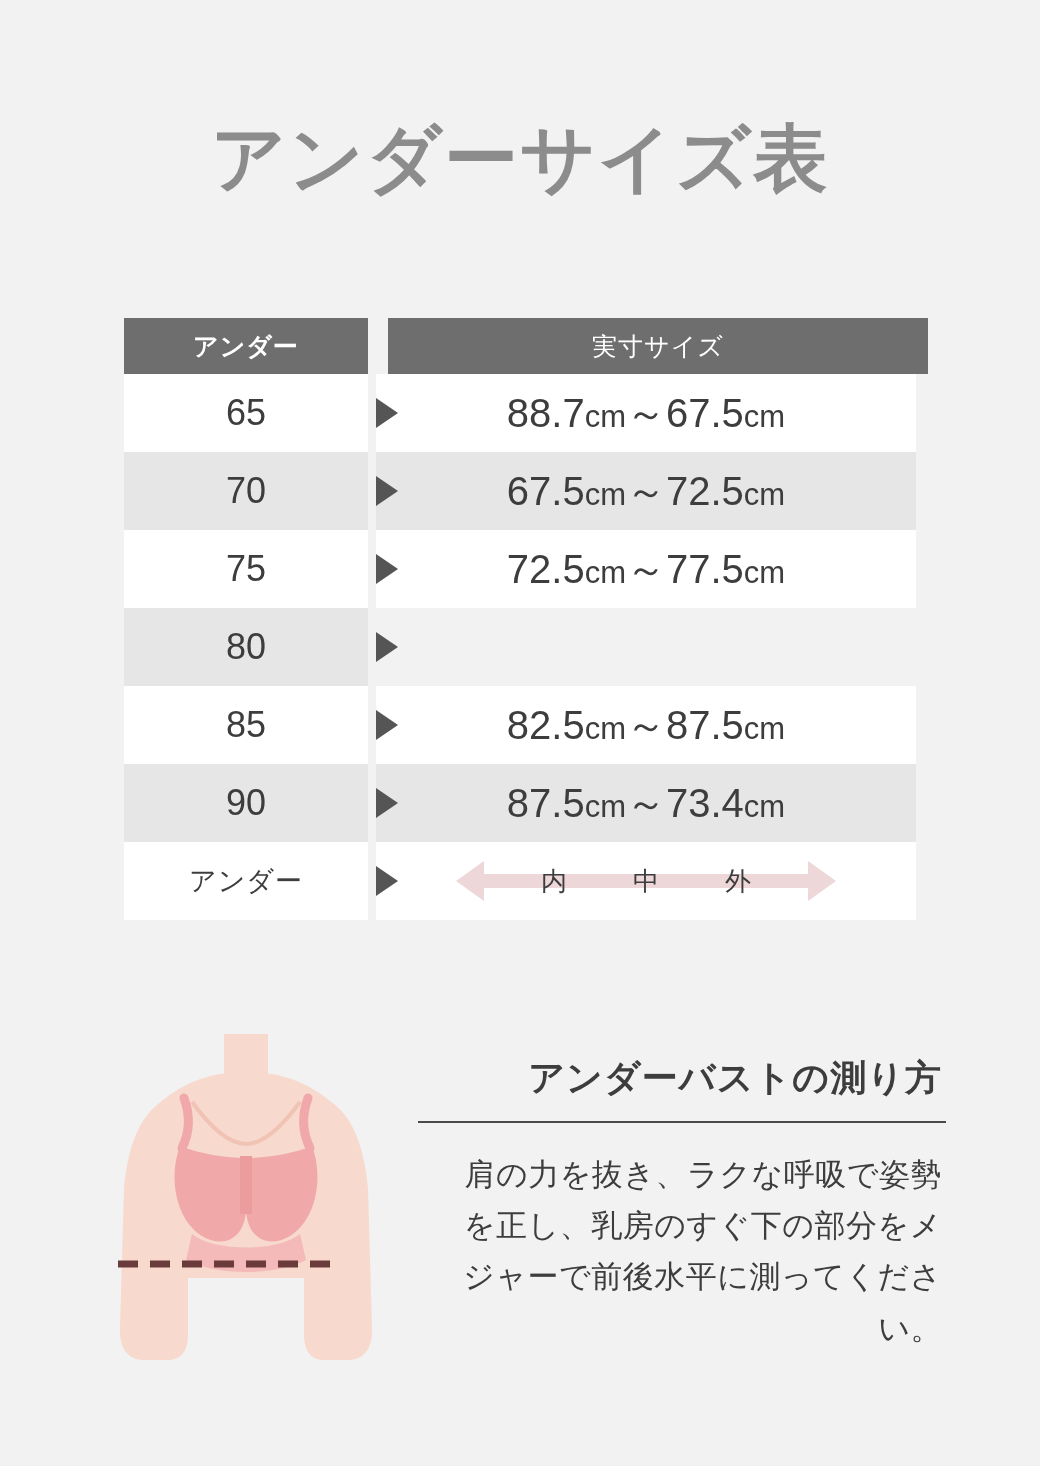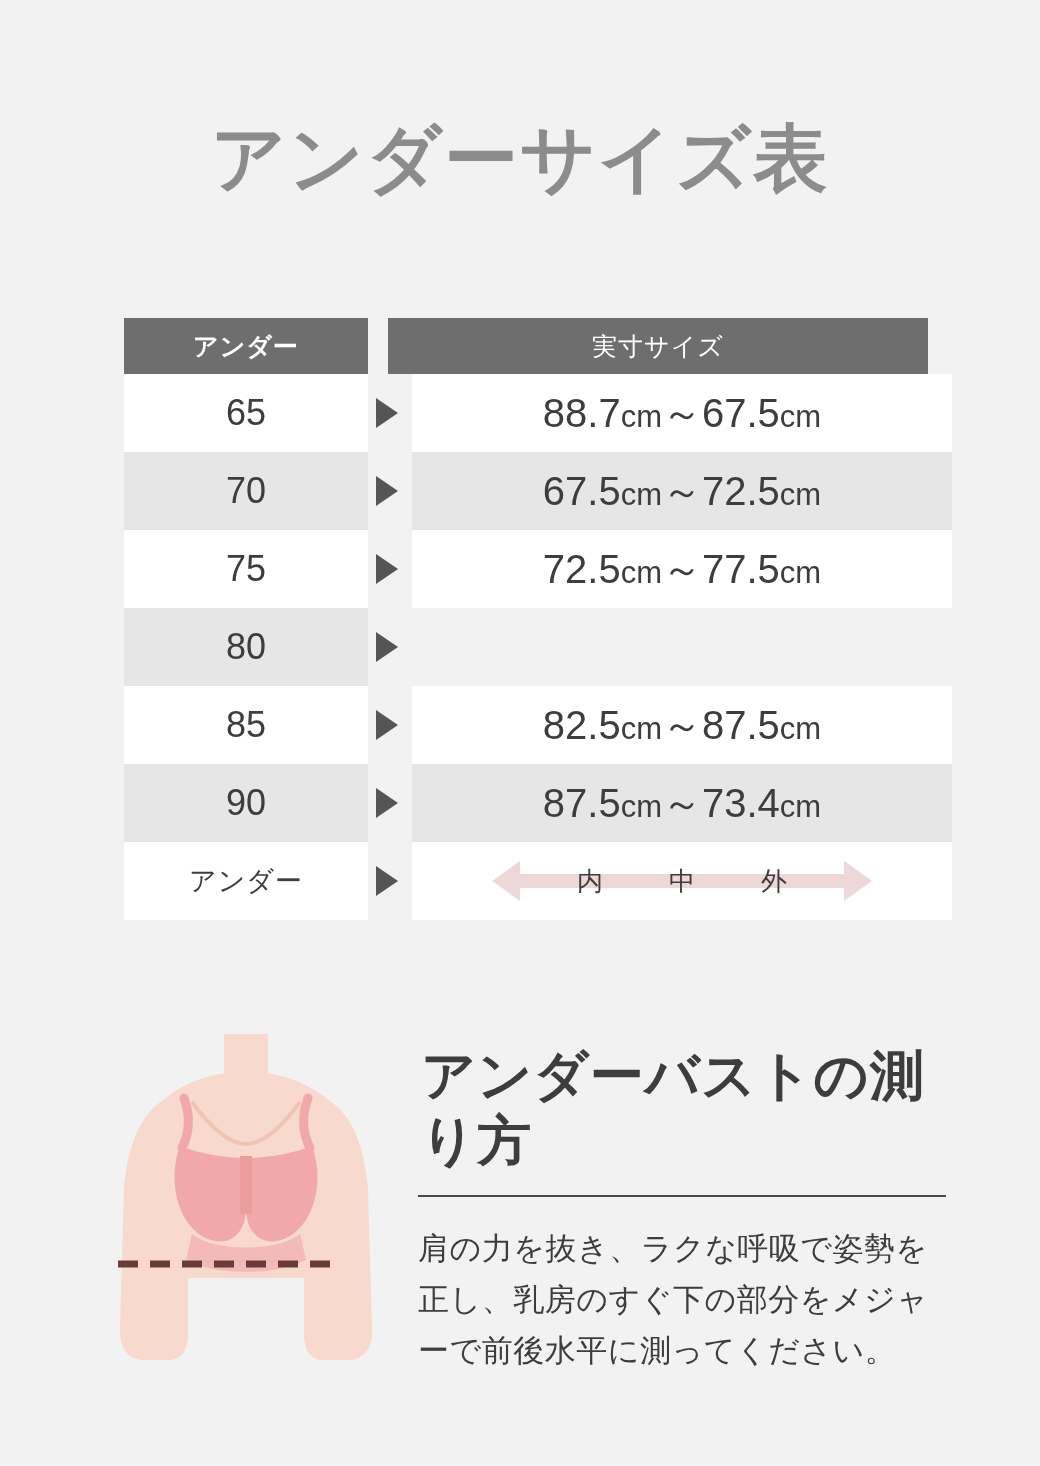--- a/index.html
+++ b/index.html
@@ -60,21 +60,20 @@
     width: 244px;
     flex: none;
   }
   .col-right {
     width: 540px;
     flex: none;
     position: relative;
   }
   .t-body .t-row {
     height: 78px;
-    gap: 36px;
   }
   .t-body .col-left {
     background: #ffffff;
     font-size: 36px;
     color: #3d3d3d;
     position: relative;
     margin-right: 8px;
   }
   .t-body .col-right {
     background: #ffffff;
@@ -167,39 +166,41 @@
     width: 300px;
     height: 350px;
   }
   .info {
     position: absolute;
     left: 418px;
     top: 30px;
     width: 540px;
   }
   .info h2 {
-    margin: 3px;
-    font-size: 54px;
+    margin: 16px;
+    font-size: 36px;
     font-weight: bold;
     color: #3d3d3d;
     letter-spacing: 1px;
     line-height: 1.2;
+    text-align: right;
   }
   .divider {
     margin: 22px 0 26px 0;
     border: none;
     border-top: 2px solid #4a4a4a;
     width: 528px;
   }
   .info p {
-    margin: 0;
+    margin: 16px;
     font-size: 31px;
     line-height: 1.65;
     color: #3d3d3d;
     letter-spacing: 0.5px;
+    text-align: right;
   }
 </style>
 </head>
 <body>
 
 <div class="page">
 
   <div class="title">アンダーサイズ表</div>
 
   <div class="table-wrap">

